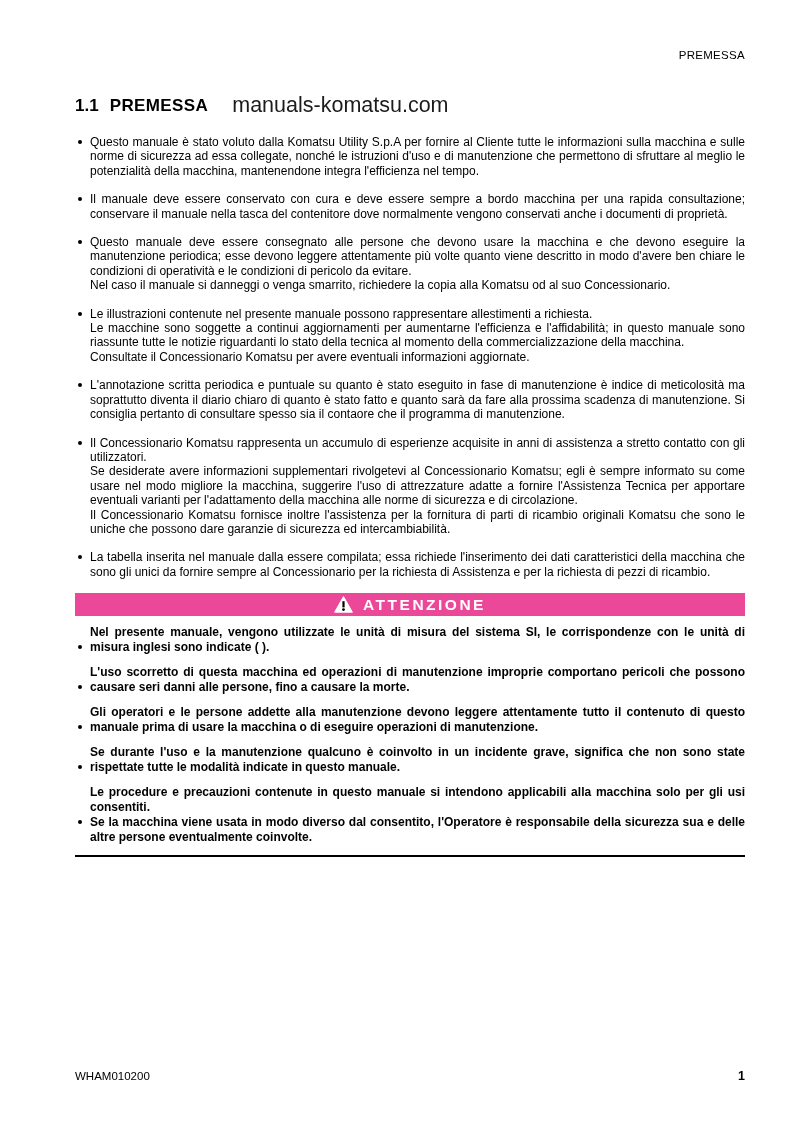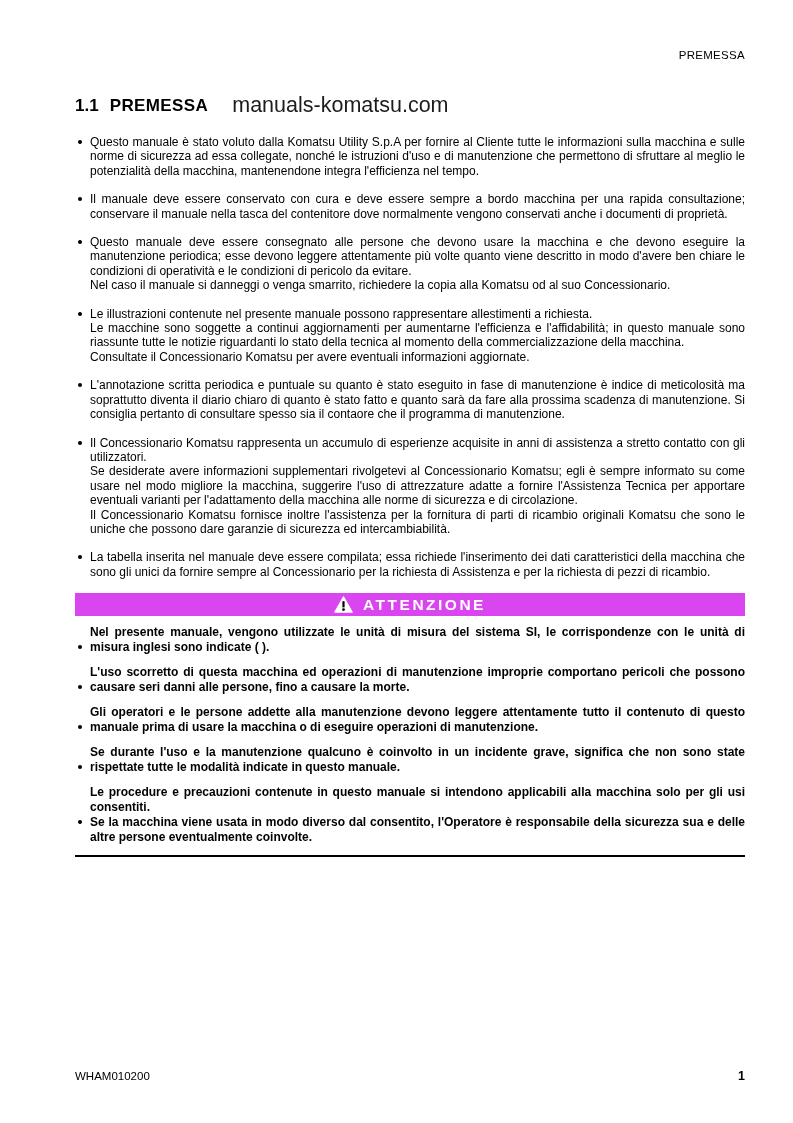--- a/index.html
+++ b/index.html
@@ -66,21 +66,21 @@
     border-radius: 50%;
     background: #000;
   }
   .bullet-text {
     flex: 1 1 auto;
     text-align: justify;
   }
   .bullet-text p { margin: 0; }
   .warning-banner {
     height: 23px;
-    background: #d946ef;
+    background: #ec4899;
     color: #ffffff;
     display: flex;
     align-items: center;
     justify-content: center;
     gap: 10px;
     margin: 13px 0 9px 0;
   }
   .warning-icon { display: flex; align-items: center; }
   .warning-label {
     font-weight: bold;
@@ -162,21 +162,21 @@
       <span class="bullet-dot"></span>
       <div class="bullet-text">
         <p>Il Concessionario Komatsu rappresenta un accumulo di esperienze acquisite in anni di assistenza a stretto contatto con gli utilizzatori.</p>
         <p>Se desiderate avere informazioni supplementari rivolgetevi al Concessionario Komatsu; egli è sempre informato su come usare nel modo migliore la macchina, suggerire l'uso di attrezzature adatte a fornire l'Assistenza Tecnica per apportare eventuali varianti per l'adattamento della macchina alle norme di sicurezza e di circolazione.</p>
         <p>Il Concessionario Komatsu fornisce inoltre l'assistenza per la fornitura di parti di ricambio originali Komatsu che sono le uniche che possono dare garanzie di sicurezza ed intercambiabilità.</p>
       </div>
     </div>
     <div class="bullet">
       <span class="bullet-dot"></span>
       <div class="bullet-text">
-          <p>La tabella inserita nel manuale deve essere compilata; essa richiede l'inserimento dei dati caratteristici della macchina che sono gli unici da fornire sempre al Concessionario per la richiesta di Assistenza e per la richiesta di pezzi di ricambio.</p>
+          <p>La tabella inserita nel manuale dalla essere compilata; essa richiede l'inserimento dei dati caratteristici della macchina che sono gli unici da fornire sempre al Concessionario per la richiesta di Assistenza e per la richiesta di pezzi di ricambio.</p>
         </div>
     </div>
   </div>
 
   <div class="warning-banner">
     <span class="warning-icon">
       <svg width="19" height="17" viewBox="0 0 19 17" aria-hidden="true">
         <path d="M9.5 0.6 L18.4 16.2 L0.6 16.2 Z" fill="#ffffff" stroke="#ffffff" stroke-width="1" stroke-linejoin="round"></path>
         <rect x="8.4" y="5.2" width="2.2" height="6.2" fill="#000000"></rect>
         <circle cx="9.5" cy="13.6" r="1.4" fill="#000000"></circle>

